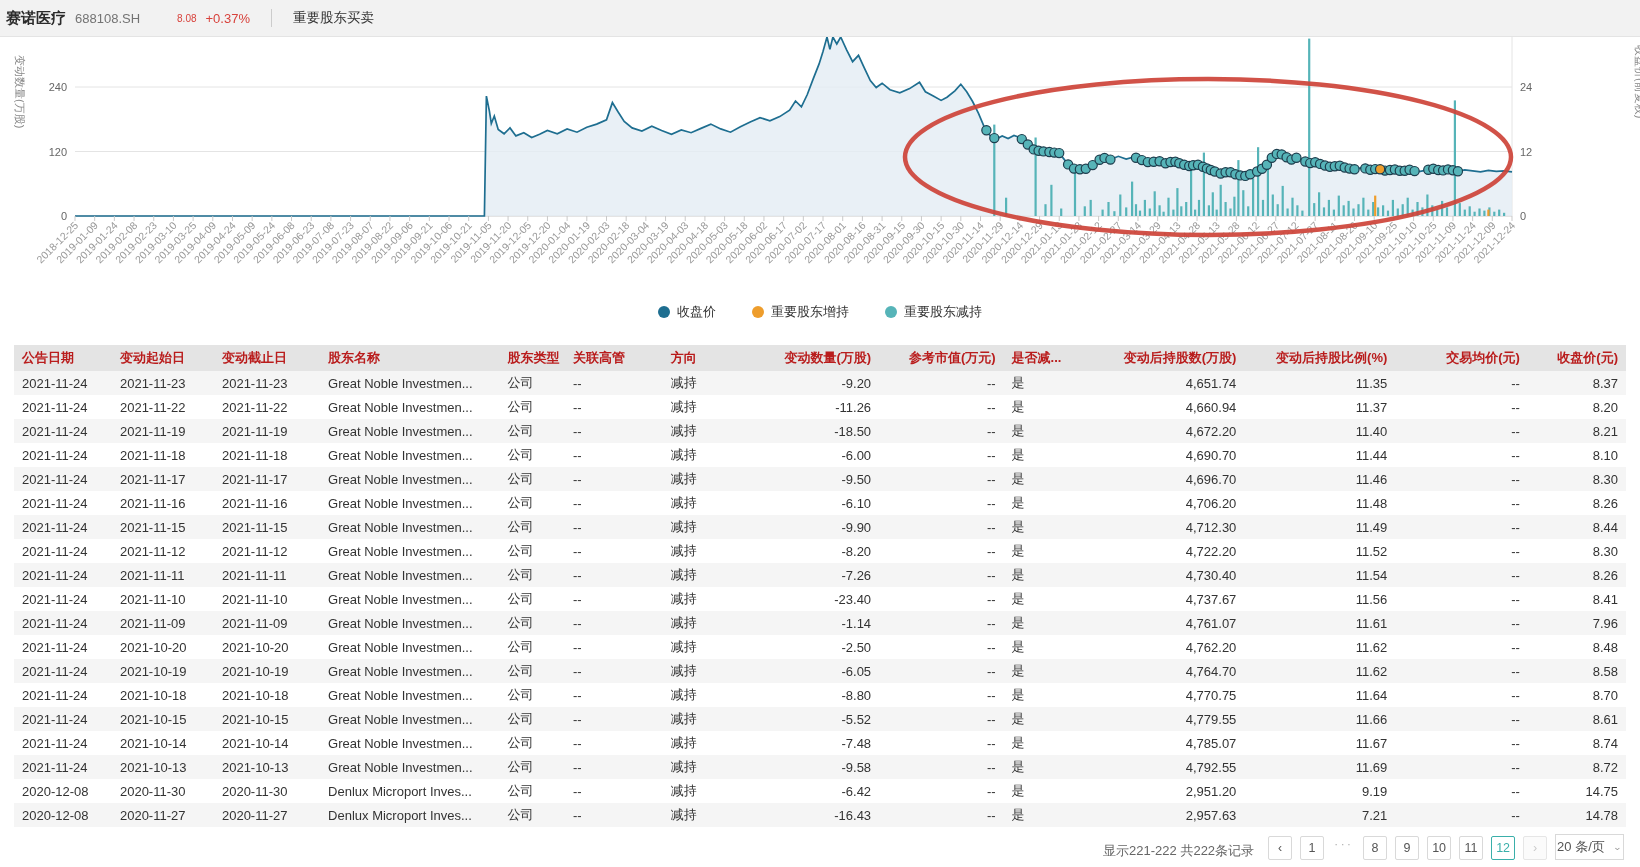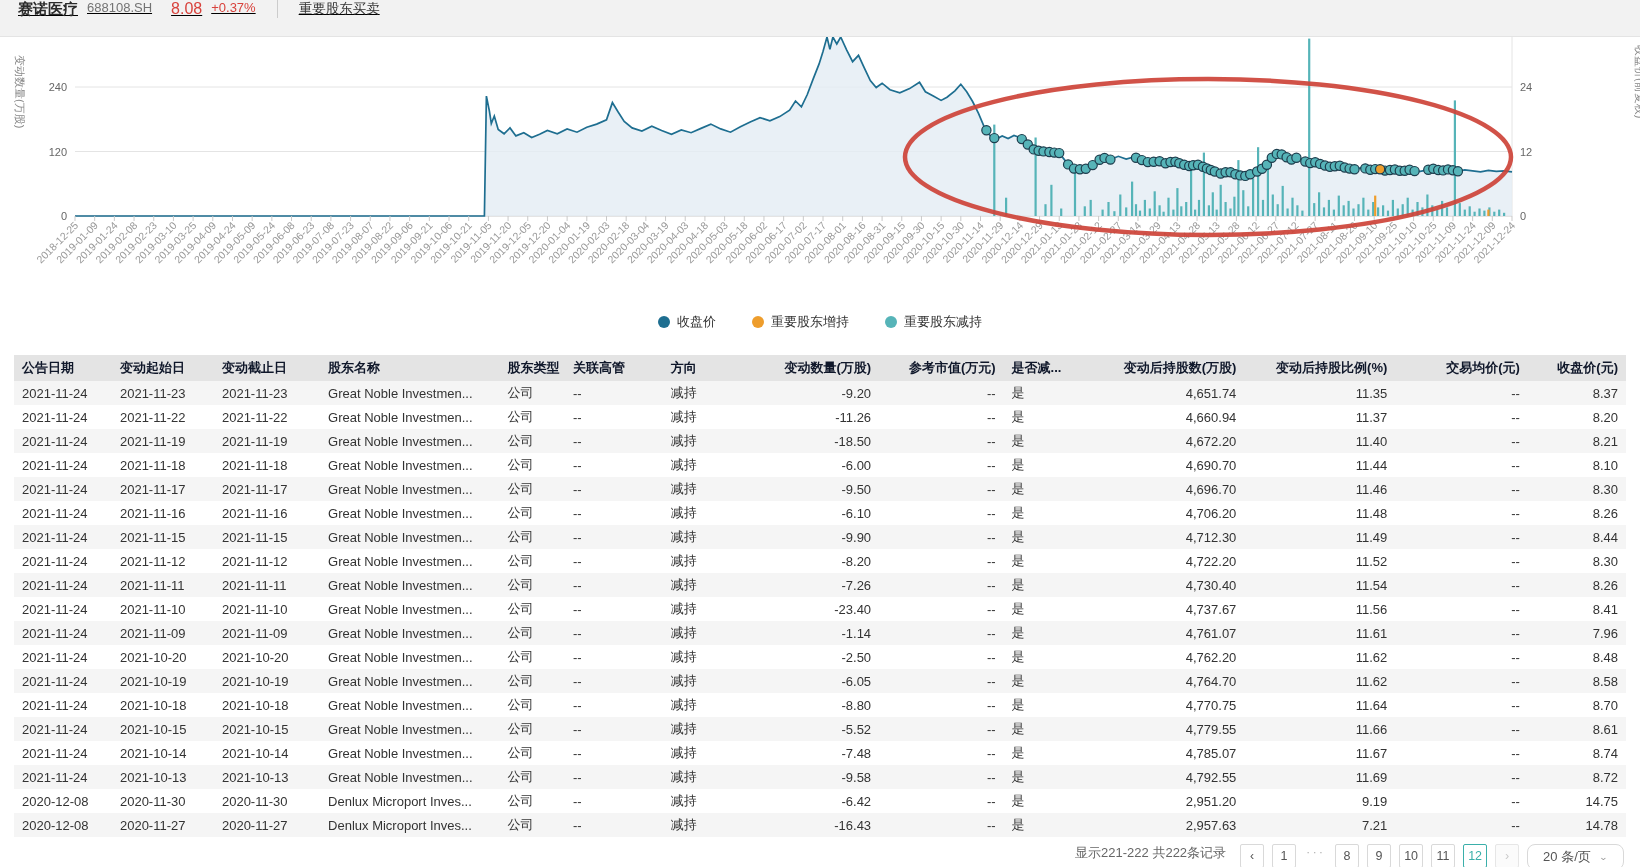--- a/index.html
+++ b/index.html
@@ -1,62 +1,62 @@
 <!DOCTYPE html>
 <html><head>
 <meta charset="utf-8">
 <style>
   * { box-sizing: border-box; margin: 0; padding: 0; }
   html,body { width:1640px; height:867px; background:#fff; overflow:hidden;
     font-family:"Liberation Sans","DejaVu Sans",sans-serif; }
 
   
   .topbar { height:37px; background:#f2f2f2; border-bottom:1px solid #e4e4e4;
-    display:flex; align-items:flex-start; padding:0 18px; gap:9px;text-decoration:underline; }
+    display:flex; align-items:center; padding:0 6px; gap:9px; }
   .stock-name { font-size:15px; font-weight:bold; color:#2b2b2b; }
   .stock-code { font-size:13px; color:#737373; }
-  .stock-price { font-size:16px; color:#d8423c; margin-left:10px; }
+  .stock-price { font-size:10px; color:#d8423c; margin-left:28px; }
   .stock-change { font-size:13px; color:#d8423c; }
   .vdiv { width:1px; height:18px; background:#ccc; margin:0 12px; }
   .tab { font-size:13.5px; color:#333; }
 
   
   .chart-wrap { position:relative; width:1640px; }
   svg text { font-family:"Liberation Sans","DejaVu Sans",sans-serif; }
 
   .legend { display:flex; justify-content:center; align-items:center; gap:36px;
-    margin-top:12px; height:22px; }
+    margin-top:2px; height:22px; }
   .legend-item { display:flex; align-items:center; gap:7px; font-size:13px; color:#333; cursor:pointer; }
   .legend-dot { width:12px; height:12px; border-radius:50%; display:inline-block; }
 
   
   table.trades { border-collapse:collapse; table-layout:fixed; width:1612px;
     margin:22px 14px 0 14px; }
-  table.trades th { background:#e4e4e4; color:#0f172a; font-size:13px; font-weight:bold;
+  table.trades th { background:#e4e4e4; color:#b91c1c; font-size:13px; font-weight:bold;
     padding:4px 8px; white-space:nowrap; overflow:hidden; }
   table.trades td { font-size:13px; color:#333; padding:3px 8px; white-space:nowrap;
     overflow:hidden; text-overflow:clip; height:23px; }
   table.trades tbody tr:nth-child(odd) { background:#f5f5f5; }
   table.trades tbody tr:nth-child(even) { background:#ffffff; }
   .al { text-align:left; } .ar { text-align:right; }
   .green { color:#78a87a;margin-left:20px; }
   .dash { color:#666; }
 
   
-  .pager { display:flex; justify-content:flex-end; align-items:flex-start; gap:8px;
+  .pager { display:flex; justify-content:flex-end; align-items:flex-end; gap:8px;
     padding:7px 16px 0 0; font-size:13px; color:#666; }
   .pager .summary { margin-right:6px; color:#666; }
   .pbtn { min-width:24px; height:24px; line-height:22px; text-align:center;
     border:1px solid #d9d9d9; border-radius:2px; background:#fff; color:#555;
     font-size:12.5px; cursor:pointer; padding:0 4px; }
   .pbtn.active { border-color:#3aafaa; color:#3aafaa; }
   .pbtn.disabled { color:#c9c9c9; border-color:#e6e6e6; background:#fbfbfb; cursor:default; }
   .pdots { color:#b5b5b5; letter-spacing:2px; padding:0 2px; }
   .psize { display:flex; align-items:center; gap:8px; border:1px solid #d9d9d9;
-    border-radius:8px; height:26px; padding:0 15px; background:#fff; color:#555; cursor:pointer; }
+    border-radius:0; height:26px; padding:0 1px; background:#fff; color:#555; cursor:pointer; }
   .psize .caret { font-size:11px; color:#999; transform:scaleY(.8); }
 </style>
 </head>
 <body>
 
 <div class="topbar">
   <span class="stock-name">赛诺医疗</span>
   <span class="stock-code">688108.SH</span>
   <span class="stock-price">8.08</span>
   <span class="stock-change">+0.37%</span>

